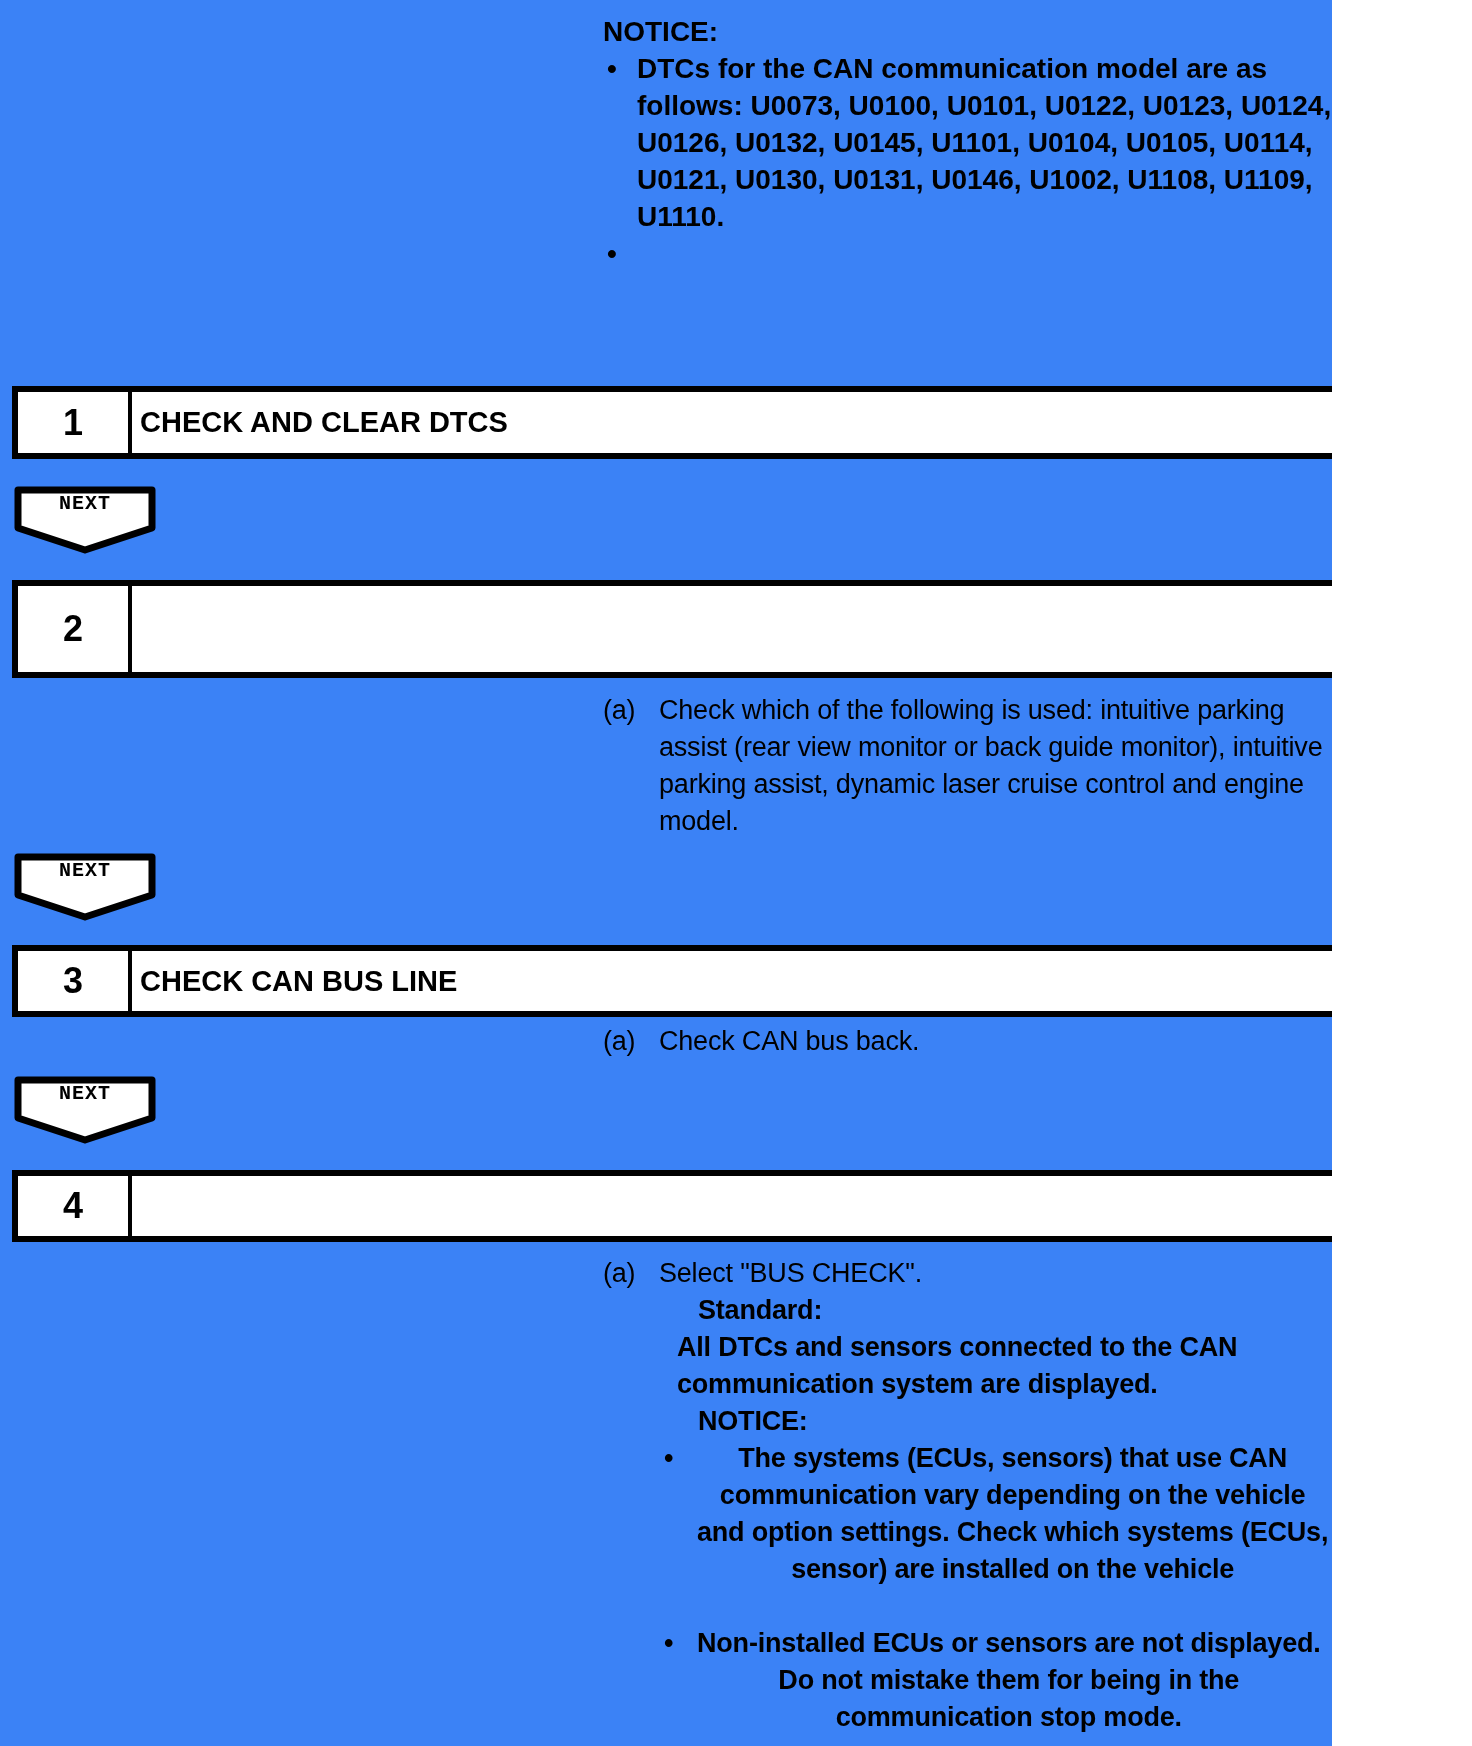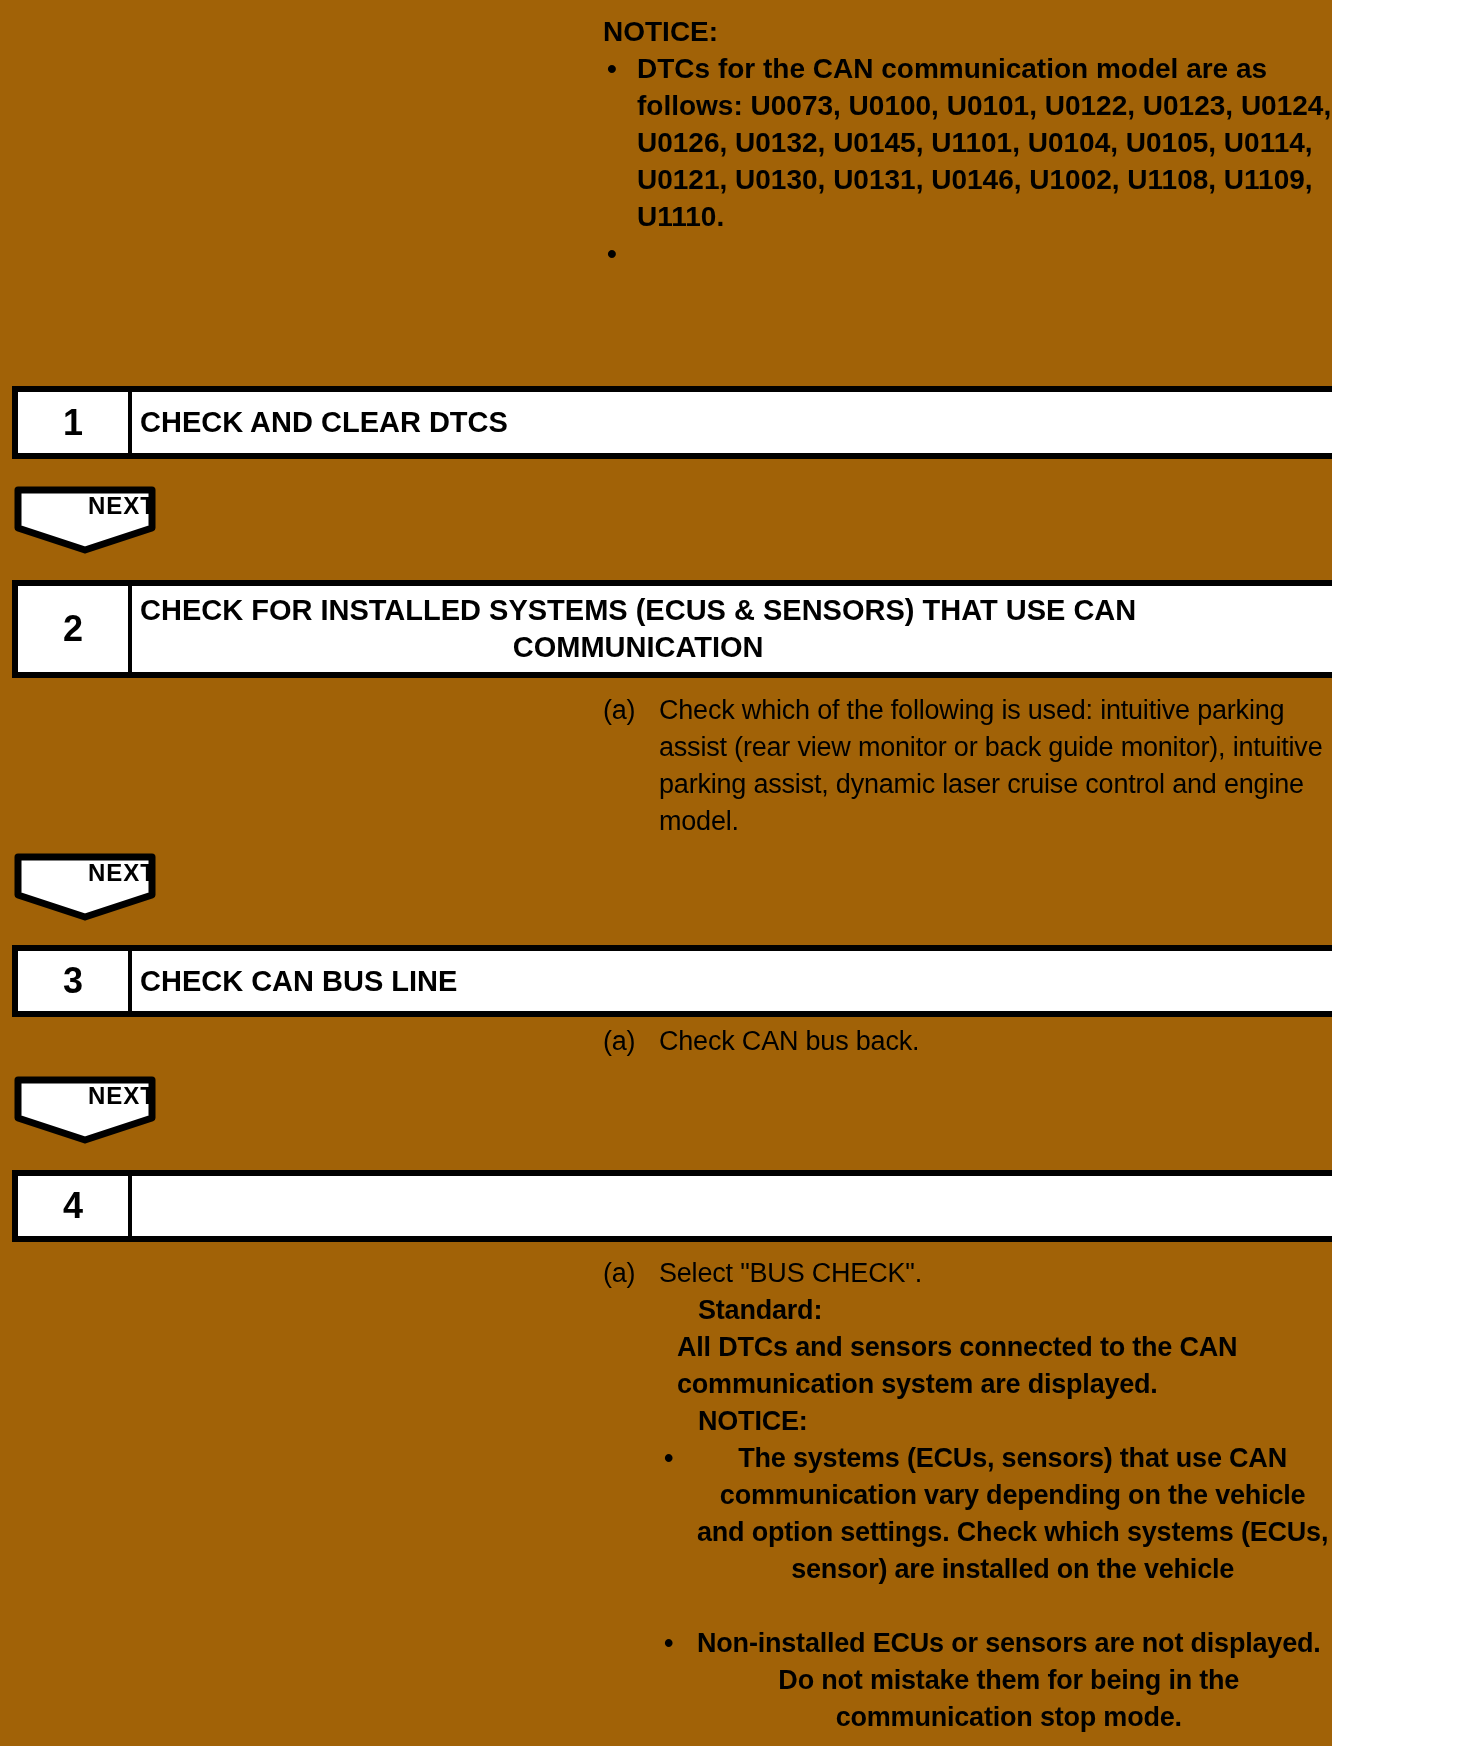--- a/index.html
+++ b/index.html
@@ -1,20 +1,20 @@
 <!DOCTYPE html>
 <html><head>
 <meta charset="utf-8">
 <style>
   html, body { margin: 0; padding: 0; background: #ffffff; }
   .page {
     position: relative;
     width: 1332px;
     height: 1746px;
-    background: #a16207;
+    background: #3b82f6;
     color: #000000;
     font-family: "Liberation Sans", sans-serif;
     overflow: hidden;
   }
   .ml { white-space: pre-line; }
 
   
   .notice-top {
     position: absolute;
     left: 603px;
@@ -68,24 +68,25 @@
   #step3 { top: 945px;  height: 72px; }
   #step4 { top: 1170px; height: 72px; }
 
   
   .next-banner { position: absolute; left: 14px; width: 142px; height: 68px; }
   .next-banner svg { position: absolute; left: 0; top: 0; width: 142px; height: 68px; }
   .next-label {
     position: absolute;
     left: 0; top: 6px;
     width: 142px;
-    text-align: right;
-    font-weight: bold;
-    font-size: 24px;
+    text-align: center;
+    font-weight: bold;
+    font-size: 20px;
     letter-spacing: 1px;
+    font-family: Liberation Mono, monospace;
   }
   #next1 { top: 486px; }
   #next2 { top: 853px; }
   #next3 { top: 1076px; }
 
   
   .item {
     position: absolute;
     left: 603px;
     display: flex;
@@ -142,24 +143,20 @@
 
   <div class="next-banner" id="next1">
     <svg viewBox="0 0 142 68">
       <polygon points="4,4 138,4 138,42 71,64 4,42" fill="#ffffff" stroke="#000000" stroke-width="7" stroke-linejoin="round"></polygon>
     </svg>
     <span class="next-label">NEXT</span>
   </div>
 
   <div class="step-box" id="step2">
     <div class="step-num">2</div>
-    <div class="step-title">
-      <span class="ml">CHECK FOR INSTALLED SYSTEMS (ECUS &amp; SENSORS) THAT USE CAN
-COMMUNICATION</span>
-    </div>
   </div>
 
   <div class="item" id="step2-item">
     <span class="marker">(a)</span>
     <span class="body ml">Check which of the following is used: intuitive parking
 assist (rear view monitor or back guide monitor), intuitive
 parking assist, dynamic laser cruise control and engine
 model.</span>
   </div>
 

